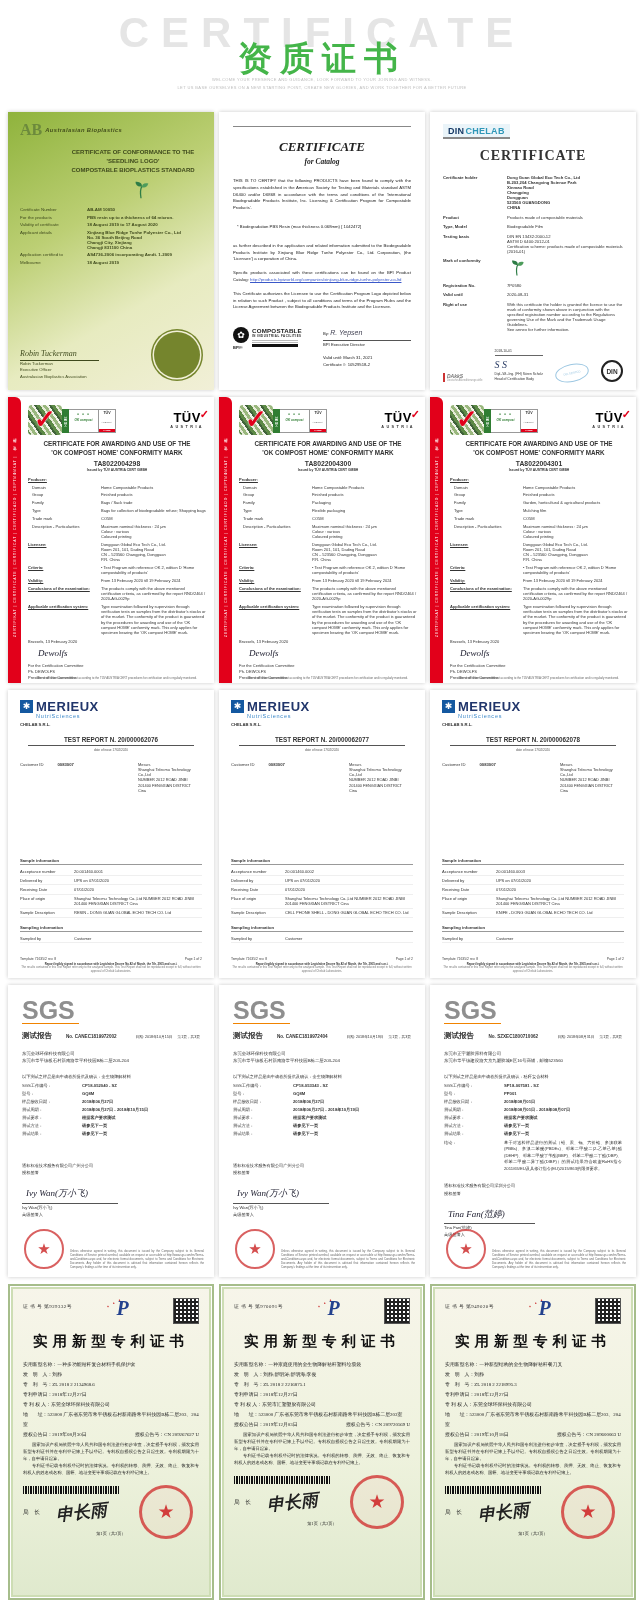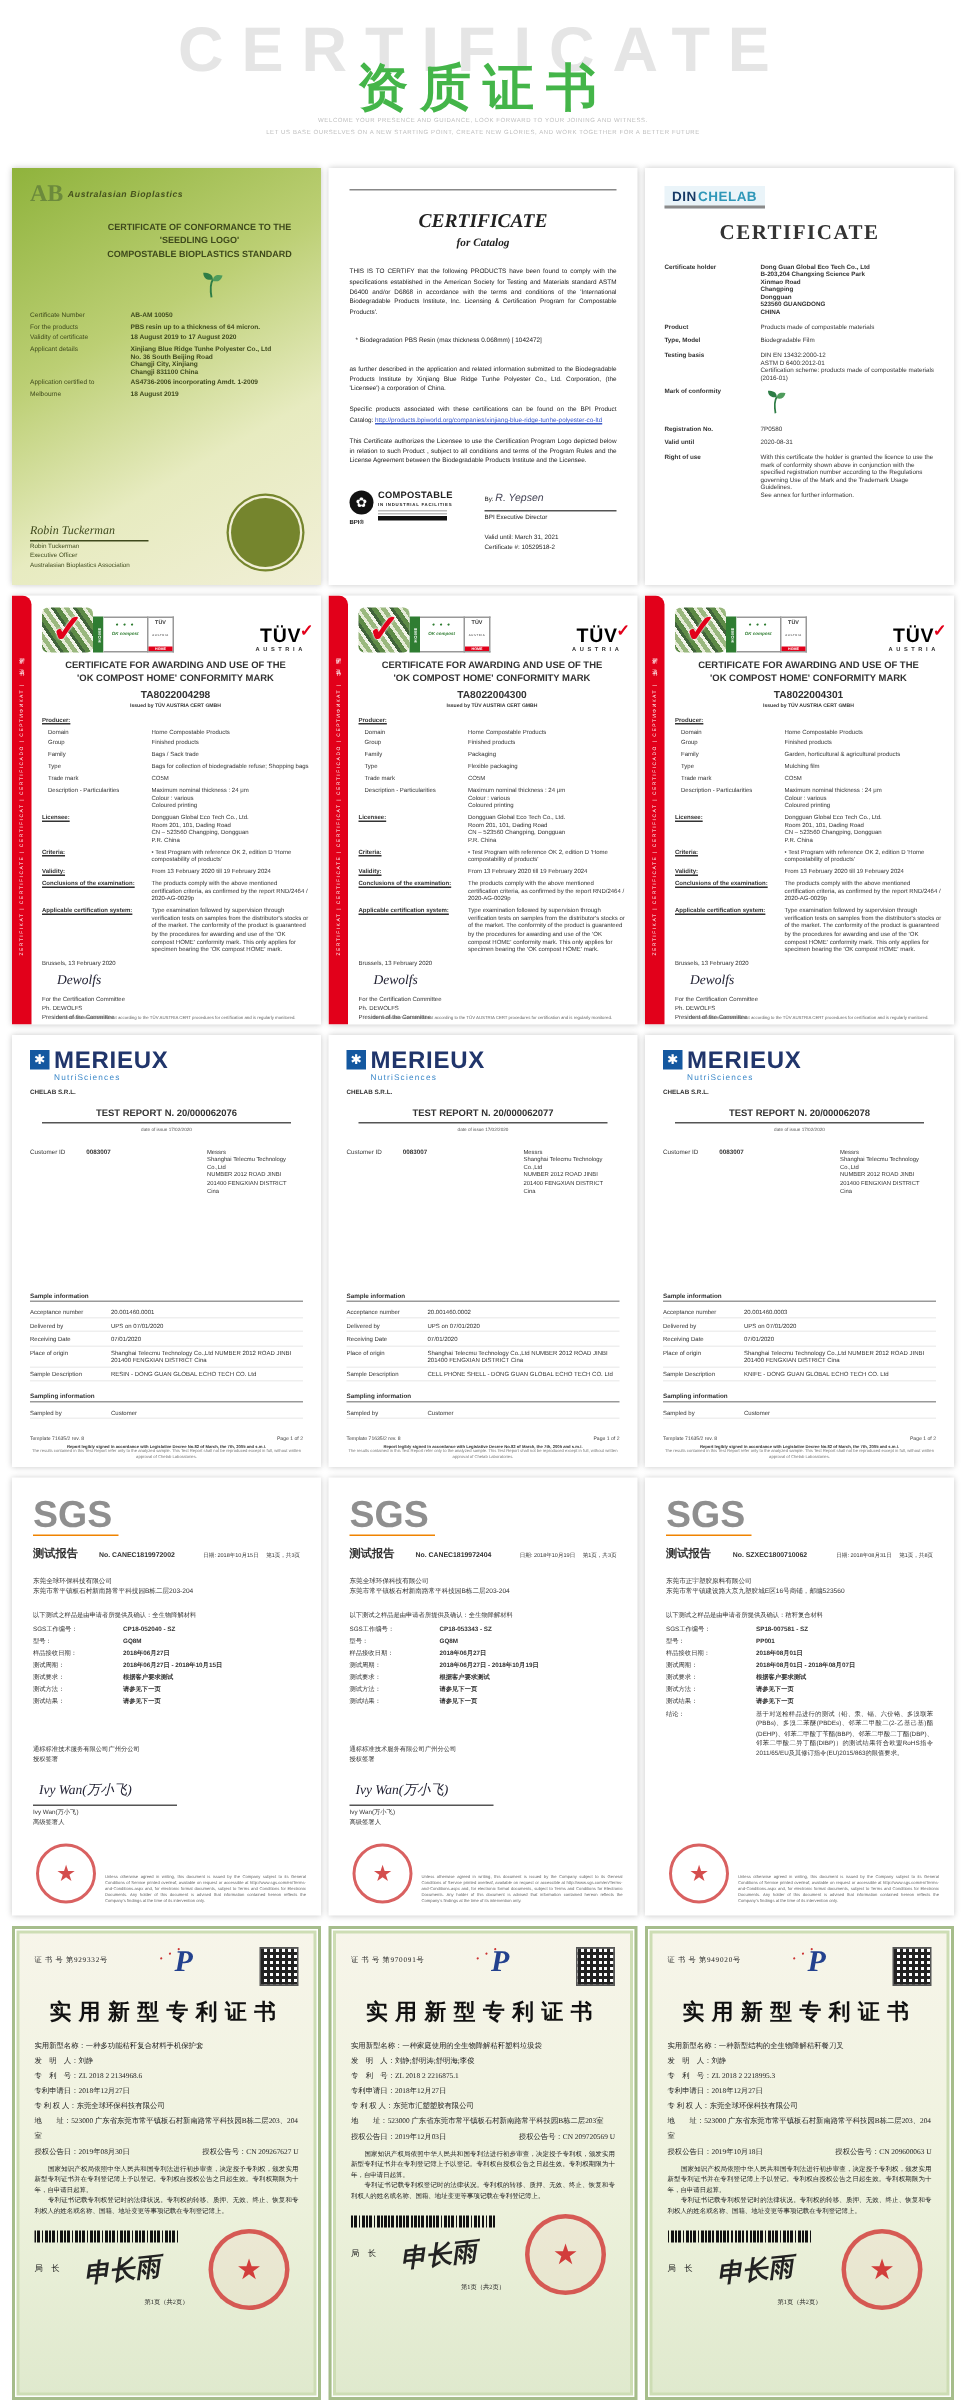--- a/index.html
+++ b/index.html
@@ -70,21 +70,21 @@
 .din-sigc{text-align:left;line-height:1.5}
 .din-scr{font-family:"Liberation Serif",serif;font-style:italic;font-size:10px;color:#2b3d66}
 .din-date{font-size:3.4px;border-bottom:.5px solid #666;padding-bottom:1px;margin-bottom:1px}
 .din-stamp{width:34px;height:18px;border:1px solid #9cc7e2;border-radius:50%;transform:rotate(-12deg);color:#9cc7e2;font-size:2.8px;display:flex;align-items:center;justify-content:center}
 .din-circ{width:22px;height:22px;border:2.5px solid #222;border-radius:50%;display:flex;align-items:center;justify-content:center;font-weight:bold;font-size:6.5px}
 
 
 .tuvc{padding:8px 8px 5px 20px;font-size:4px}
 .band{position:absolute;left:0;top:0;bottom:0;width:13px;background:#e2001a;border-radius:0 6px 0 0}
 .band span{writing-mode:vertical-rl;transform:rotate(180deg);color:#fff;font-size:3.3px;letter-spacing:1px;height:100%;width:100%;display:flex;align-items:center;justify-content:center;white-space:nowrap}
-.tuv-head{display:flex;align-items:flex-end;gap:0;margin-bottom:4px}
+.tuv-head{display:flex;align-items:center;gap:0;margin-bottom:4px}
 .camo{width:34px;height:30px;position:relative;border-radius:4px;background:repeating-linear-gradient(55deg,#5d8a46 0 3px,#e7ecd9 3px 5px,#9ab87e 5px 8px,#f2f4ea 8px 10px,#40633a 10px 12px)}
 .camo:after{content:"✓";position:absolute;inset:0;color:#e2001a;font-size:26px;font-weight:bold;line-height:28px;text-align:center;text-shadow:0 0 1px #fff,0 0 2px #fff}
 .okc{display:flex;height:24px;margin-top:2px}
 .okc-home{background:#2f7d32;color:#fff;width:7px;display:flex;align-items:center;justify-content:center}
 .okc-home span{writing-mode:vertical-rl;transform:rotate(180deg);font-size:2.8px;font-weight:bold;letter-spacing:.5px}
 .okc-mid{border:1px solid #999;border-left:none;width:30px;background:#fff;text-align:center;padding-top:1px}
 .okc-dots{color:#2f7d32;font-size:3.4px;letter-spacing:1px}
 .okc-txt{color:#2f7d32;font-size:3px;font-weight:bold;font-style:italic;display:block;margin-top:2px}
 .okc-tuv{border:1px solid #999;border-left:none;width:17px;text-align:center;display:flex;flex-direction:column;justify-content:space-between}
 .okc-tuv b{font-size:3.6px;padding-top:1px}
@@ -101,21 +101,21 @@
 .tuv-f .u{font-weight:bold;text-decoration:underline}
 .tuv-f .sub{padding-left:4px}
 .tuv-sig{margin-top:4px;line-height:1.5}
 .tuv-scr{font-family:"Liberation Serif",serif;font-style:italic;font-size:9px;color:#223;display:block;margin:2px 0 2px 10px}
 .tuv-foot{position:absolute;bottom:3px;left:20px;right:8px;text-align:center;font-size:2.9px;color:#666}
 
 
 .mx{padding:10px 12px;font-size:4px}
 .mx-logo{display:flex;align-items:flex-start;gap:3px}
 .mx-ic{width:13px;height:13px;background:#1458a0;color:#fff;font-size:9px;line-height:13px;text-align:center;flex:none}
-.mx-b1{font-size:16px;font-weight:bold;color:#20356b;letter-spacing:.5px;line-height:1}
+.mx-b1{font-size:13px;font-weight:bold;color:#20356b;letter-spacing:.5px;line-height:1}
 .mx-b2{font-size:5.5px;color:#3a87c8;letter-spacing:.8px}
 .mx-co{font-weight:bold;font-size:4.2px;margin:3px 0 9px}
 .mx-t{text-align:center;font-weight:bold;font-size:6.3px;padding-bottom:2px}
 .mx-hr{border-top:1px solid #555;margin:0 8px}
 .mx-issue{text-align:center;font-size:3.1px;color:#555;margin-top:1.5px}
 .mx-cust{display:flex;justify-content:space-between;margin-top:10px}
 .mx-cl{display:flex;gap:14px;font-size:4.2px}
 .mx-ad{width:64px;font-size:3.9px;line-height:1.35}
 .mx-gap{height:58px}
 .mx-h{font-weight:bold;font-size:4.2px;border-bottom:.5px solid #999;padding-bottom:1px;margin:7px 0 2px}
@@ -286,20 +286,31 @@
           </svg>
       </span>
       <span class="l">Registration No.</span>
         <span>7P0580</span>
       <span class="l">Valid until</span>
         <span>2020-08-31</span>
       <span class="l">Right of use</span>
         <span class="pre">With this certificate the holder is granted the licence to use the mark of conformity shown above in conjunction with the specified registration number according to the Regulations governing Use of the Mark and the Trademark Usage Guidelines.
 See annex for further information.</span>
     </div>
+    <div class="din-bot">
+      <div class="dakks"><span>DAkkS</span><small>Deutsche Akkreditierungsstelle</small></div>
+      <div class="din-sigc">
+        <div class="din-date">2018-10-01</div>
+        <div class="din-scr">S S</div>
+        <div>Dipl.-Wi.-Ing. (FH) Sören Scholz</div>
+        <div>Head of Certification Body</div>
+      </div>
+      <div class="din-stamp">DIN CERTCO</div>
+      <div class="din-circ">DIN</div>
+    </div>
   </div>
 </div>
 
 <div class="g">
 
   <div class="card h2 tuvc">
     <div class="band">
         <span>ZERTIFIKAT  |  CERTIFICATE  |  CERTIFICAT  |  CERTIFICADO  |  СЕРТИФИКАТ  |  认证  |  認證</span>
       </div>
     <div class="tuv-head">
@@ -815,20 +826,27 @@
         </div>
       <div class="sgs-r">
           <span>测试结果：</span>
           <span class="v">请参见下一页</span>
         </div>
       <div class="sgs-con">
           <span>结论：</span>
           <span class="v hide-empty">基于对送检样品进行的测试（铅、汞、镉、六价铬、多溴联苯(PBBs)、多溴二苯醚(PBDEs)、邻苯二甲酸二(2-乙基己基)酯(DEHP)、邻苯二甲酸丁苄酯(BBP)、邻苯二甲酸二丁酯(DBP)、邻苯二甲酸二异丁酯(DIBP)）的测试结果符合欧盟RoHS指令2011/65/EU及其修订指令(EU)2015/863的限值要求。</span>
         </div>
     </div>
+    <div class="sgs-bot short">
+      <div>通标标准技术服务有限公司深圳分公司</div>
+      <div>授权签署</div>
+      <span class="sgs-scr">Tina Fan(范婷)</span>
+      <div>Tina Fan(范婷)</div>
+      <div>高级签署人</div>
+    </div>
     <div class="sgs-seal">★</div>
     <div class="sgs-disc">Unless otherwise agreed in writing, this document is issued by the Company subject to its General Conditions of Service printed overleaf, available on request or accessible at http://www.sgs.com/en/Terms-and-Conditions.aspx and, for electronic format documents, subject to Terms and Conditions for Electronic Documents. Any holder of this document is advised that information contained hereon reflects the Company's findings at the time of its intervention only.</div>
   </div>
 </div>
 
 <div class="g">
 
   <div class="card h5 pat">
     <div class="pat-top">
       <span class="pat-no">证 书 号 第929332号</span>

